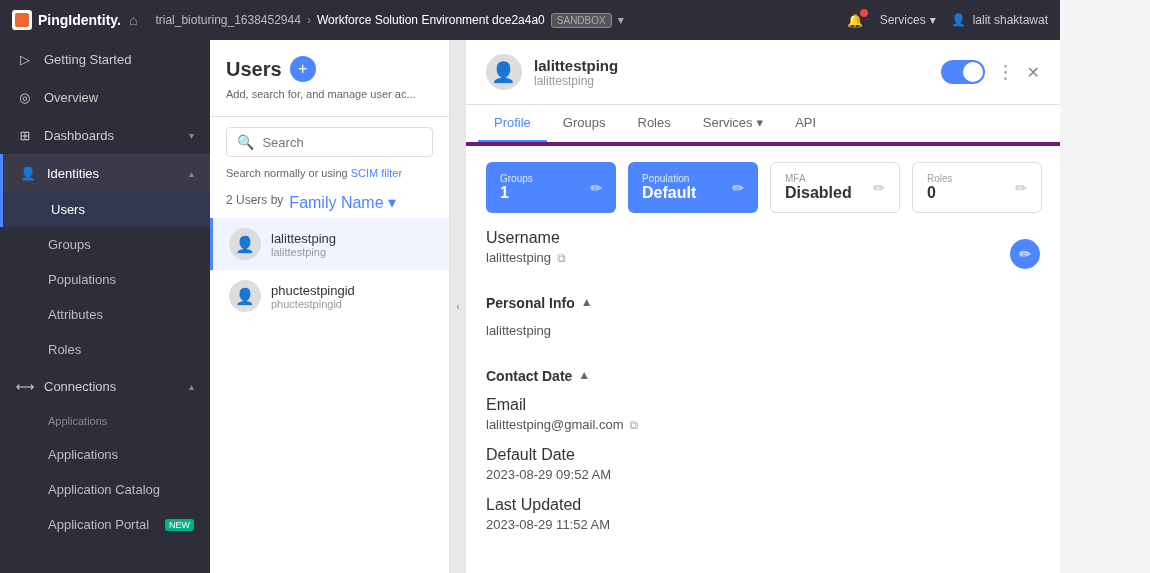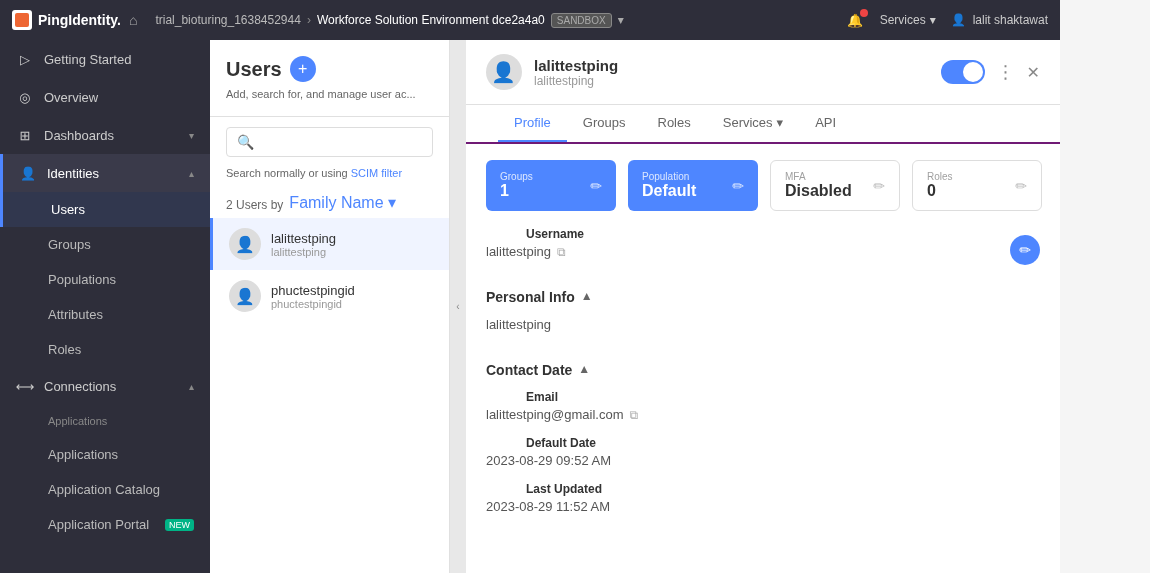--- a/index.html
+++ b/index.html
@@ -41,63 +41,63 @@
     .panel-header { padding: 16px; border-bottom: 1px solid #e0e0e0; }
     .panel-title { display: flex; align-items: center; gap: 8px; margin-bottom: 6px; }
     .panel-title h2 { font-size: 20px; font-weight: 600; color: #333; }
     .add-btn { width: 26px; height: 26px; background: #4e86ff; color: #fff; border-radius: 50%; display: flex; align-items: center; justify-content: center; cursor: pointer; font-size: 16px; }
     .panel-subtitle { font-size: 11px; color: #666; }
     .search-box { display: flex; align-items: center; gap: 8px; border: 1px solid #ddd; border-radius: 4px; padding: 6px 10px; margin: 10px 16px; }
     .search-box input { border: none; outline: none; font-size: 13px; color: #666; flex: 1; background: transparent; }
     .search-icon { color: #aaa; font-size: 14px; }
     .scim-hint { font-size: 11px; color: #666; padding: 0 16px 8px; }
     .scim-link { color: #4e86ff; cursor: pointer; }
-    .users-count { padding: 6px 16px; font-size: 12px; color: #666; display: flex; align-items: flex-end; gap: 6px; }
+    .users-count { padding: 6px 16px; font-size: 12px; color: #666; display: flex; align-items: flex-start; gap: 6px; }
     .sort-link { color: #4e86ff; cursor: pointer; font-size: 16px; }
     .user-row { display: flex; align-items: center; gap: 10px; padding: 10px 16px; cursor: pointer; border-left: 3px solid transparent; }
     .user-row.selected { border-left: 3px solid #4e86ff; background: #f0f4ff; }
     .user-avatar { width: 32px; height: 32px; background: #ddd; border-radius: 50%; display: flex; align-items: center; justify-content: center; color: #888; font-size: 16px; flex-shrink: 0; }
     .user-name-col .name { font-size: 13px; font-weight: 500; color: #333; }
     .user-name-col .username { font-size: 11px; color: #999; }
     .collapse-btn { width: 16px; background: #e8e8e8; cursor: pointer; display: flex; align-items: center; justify-content: center; color: #888; font-size: 10px; }
 
     
     .detail-header { display: flex; align-items: center; padding: 14px 20px; border-bottom: 1px solid #e0e0e0; }
     .detail-avatar { width: 36px; height: 36px; background: #ddd; border-radius: 50%; display: flex; align-items: center; justify-content: center; color: #888; font-size: 20px; margin-right: 12px; flex-shrink: 0; }
     .detail-user-info .dname { font-size: 15px; font-weight: 600; color: #333; }
     .detail-user-info .dusername { font-size: 12px; color: #999; }
     .detail-header-right { margin-left: auto; display: flex; align-items: center; gap: 12px; }
     .toggle-switch { width: 44px; height: 24px; background: #4e86ff; border-radius: 12px; position: relative; cursor: pointer; }
     .toggle-knob { width: 20px; height: 20px; background: #fff; border-radius: 50%; position: absolute; right: 2px; top: 2px; }
     .kebab-btn { color: #888; font-size: 18px; cursor: pointer; }
     .close-btn { color: #888; font-size: 16px; cursor: pointer; }
 
     
-    .detail-tabs { display: flex; align-items: center; border-bottom: 2px solid #701a75; padding: 0 32px; }
+    .detail-tabs { display: flex; align-items: center; border-bottom: 4px solid #701a75; padding: 0 12px; }
     .tab { padding: 10px 16px; cursor: pointer; font-size: 13px; color: #666; border-bottom: 2px solid transparent; }
     .tab.active { color: #4e86ff; border-bottom: 2px solid #4e86ff; font-weight: 500; }
     .tab-with-arrow { display: flex; align-items: center; gap: 4px; }
 
     
     .cards-row { display: flex; gap: 12px; padding: 16px 20px; }
     .info-card { display: flex; align-items: center; justify-content: space-between; padding: 10px 14px; border-radius: 6px; min-width: 130px; }
     .info-card.blue { background: #4e86ff; color: #fff; }
     .info-card .card-label { font-size: 10px; opacity: 0.8; }
     .info-card .card-value { font-size: 16px; font-weight: 600; }
     .info-card .edit-icon { cursor: pointer; font-size: 14px; opacity: 0.8; }
     .info-card.white { background: #fff; border: 1px solid #ddd; color: #333; }
     .info-card.white .card-label { color: #888; }
     .info-card.white .card-value { color: #333; }
 
     
     .detail-section { padding: 0 20px 16px; }
     .section-title { display: flex; align-items: flex-start; gap: 6px; font-size: 14px; font-weight: 600; color: #333; margin-bottom: 12px; cursor: pointer; }
     .section-title .chevron { color: #666; font-size: 12px; }
     .field-group { margin-bottom: 14px; }
-    .field-label { font-size: 12px; font-weight: 700; color: #333; margin-bottom: 3px; margin-left: 40px; }
+    .field-label { font-size: 16px; font-weight: 400; color: #333; margin-bottom: 3px; }
     .field-value { font-size: 13px; color: #555; display: flex; align-items: center; gap: 6px; }
     .copy-icon { color: #aaa; cursor: pointer; font-size: 12px; }
     .section-with-edit { position: relative; }
   </style>
 </head>
 <body>
 
 <div class="app-layout">
 
   <div class="top-bar">
@@ -194,20 +194,21 @@
           <div class="panel-title">
             <h2>Users</h2>
             <div class="add-btn">
               <span>+</span>
             </div>
           </div>
           <div class="panel-subtitle">Add, search for, and manage user ac...</div>
         </div>
         <div class="search-box">
           <span class="search-icon">🔍</span>
+          <input type="text" placeholder="Search" style="">
         </div>
         <div class="scim-hint">
           <span>Search normally or using</span>
           <span class="scim-link">SCIM filter</span>
         </div>
         <div class="users-count">
           <span>2 Users by</span>
           <span class="sort-link">
             <span>Family Name</span>
             <span> ▾</span>

